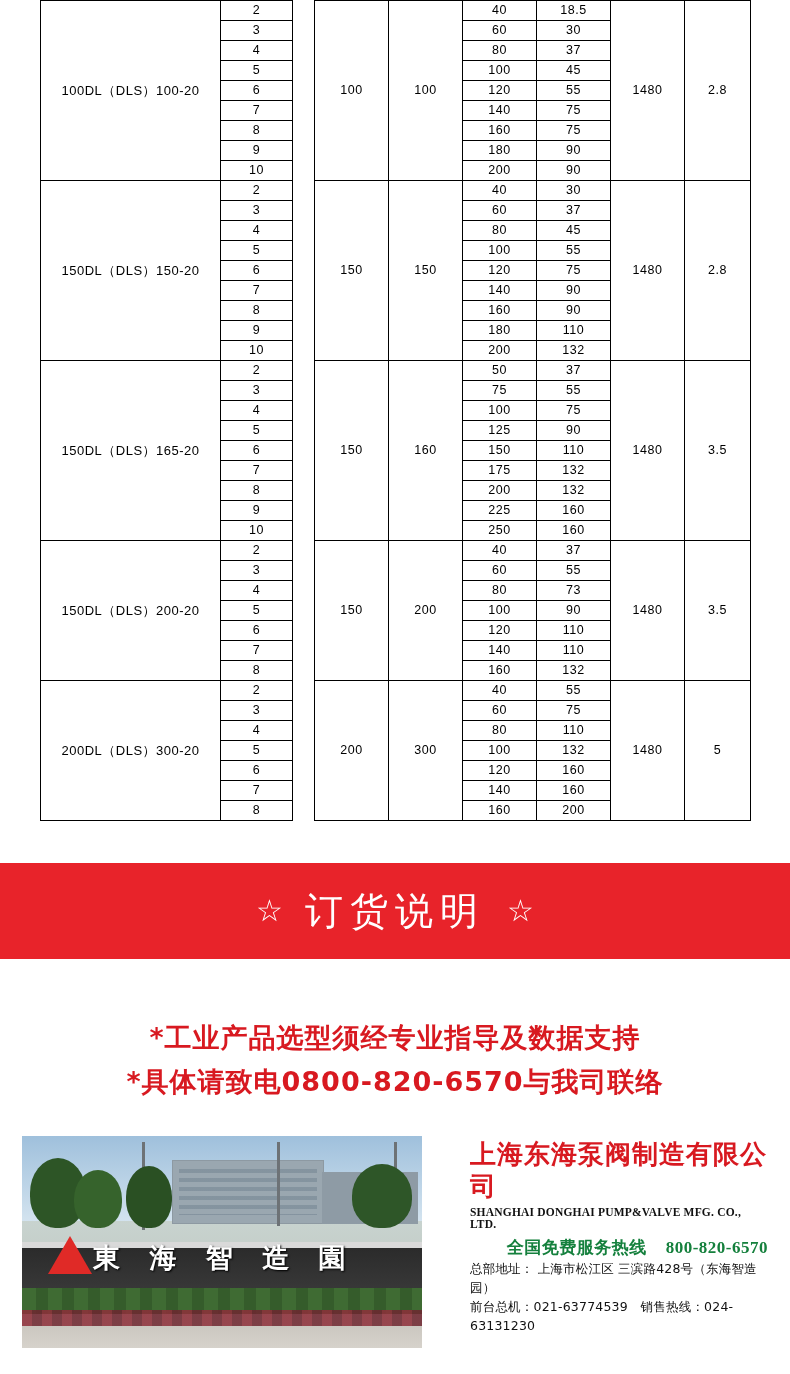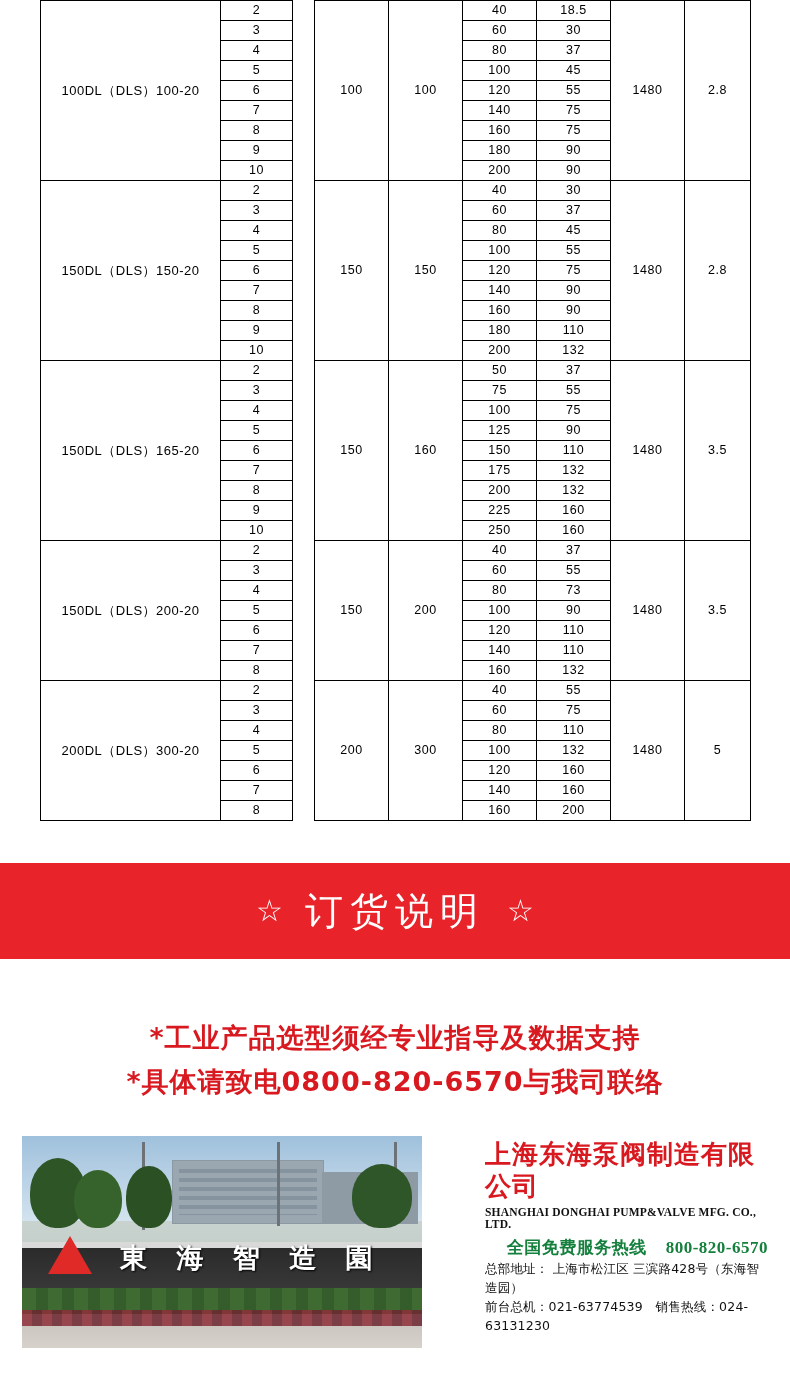--- a/index.html
+++ b/index.html
@@ -123,26 +123,26 @@
   .t1{left:8px;top:22px;width:56px;height:70px;background:#2d5526;}
   .t2{left:52px;top:34px;width:48px;height:58px;background:#36632c;}
   .t3{left:104px;top:30px;width:46px;height:62px;background:#2a5023;}
   .t4{left:330px;top:28px;width:60px;height:64px;background:#2e5628;}
   .wall { position:absolute; left:0; bottom:52px; width:100%; height:48px; background:linear-gradient(#2b2b2b,#3a3a3a); }
   .wall-top { position:absolute; left:0; bottom:100px; width:100%; height:6px; background:#d9d9d9; }
   .ground { position:absolute; left:0; bottom:0; width:100%; height:52px; background:linear-gradient(#bdb9b2,#d6d2cb); }
   .hedge { position:absolute; left:0; bottom:34px; width:100%; height:26px; background:repeating-linear-gradient(90deg,#3f6b33 0 14px,#355c2b 14px 26px); }
   .flowers { position:absolute; left:0; bottom:22px; width:100%; height:16px; background:repeating-linear-gradient(90deg,#8e2f3a 0 10px,#6e2630 10px 20px); opacity:.85; }
   .logo-tri { position:absolute; left:26px; bottom:74px; width:0;height:0;border-left:22px solid transparent;border-right:22px solid transparent;border-bottom:38px solid #e02a27;}
-  .wall-text { position:absolute; left:98px; bottom:72px; color:#fff; font-family:"DejaVu Sans",sans-serif; font-weight:bold; font-size:27px; letter-spacing:10px; text-shadow:1px 1px 2px #000;}
+  .wall-text { position:absolute; left:71px; bottom:72px; color:#fff; font-family:"DejaVu Sans",sans-serif; font-weight:bold; font-size:27px; letter-spacing:10px; text-shadow:1px 1px 2px #000;}
   .pole { position:absolute; top:6px; width:3px; background:#6d7276; }
   .p1{left:120px;height:88px;} .p2{left:255px;height:84px;} .p3{left:372px;height:80px;}
 
   .finfo {
-    margin-left: 63px;
+    margin-left: 48px;
     padding-top: 2px;
   }
   .co-cn {
     font-family: "DejaVu Sans", sans-serif;
     font-weight: bold;
     font-size: 26px;
     color: #d81920;
     letter-spacing: 1px;
     line-height: 32px;
   }

